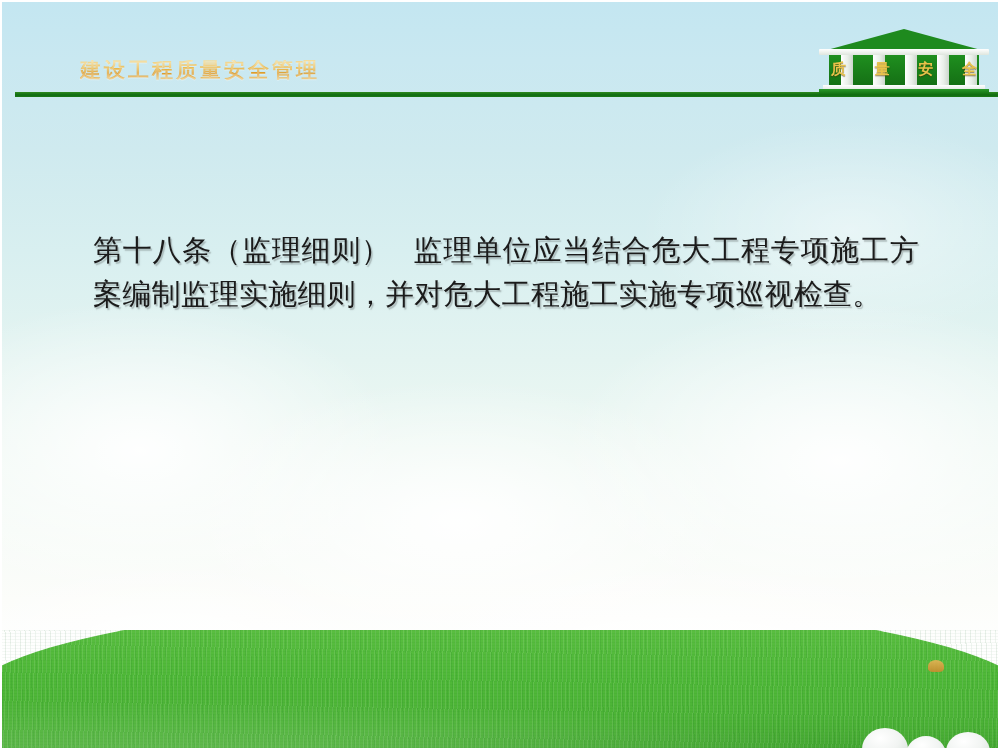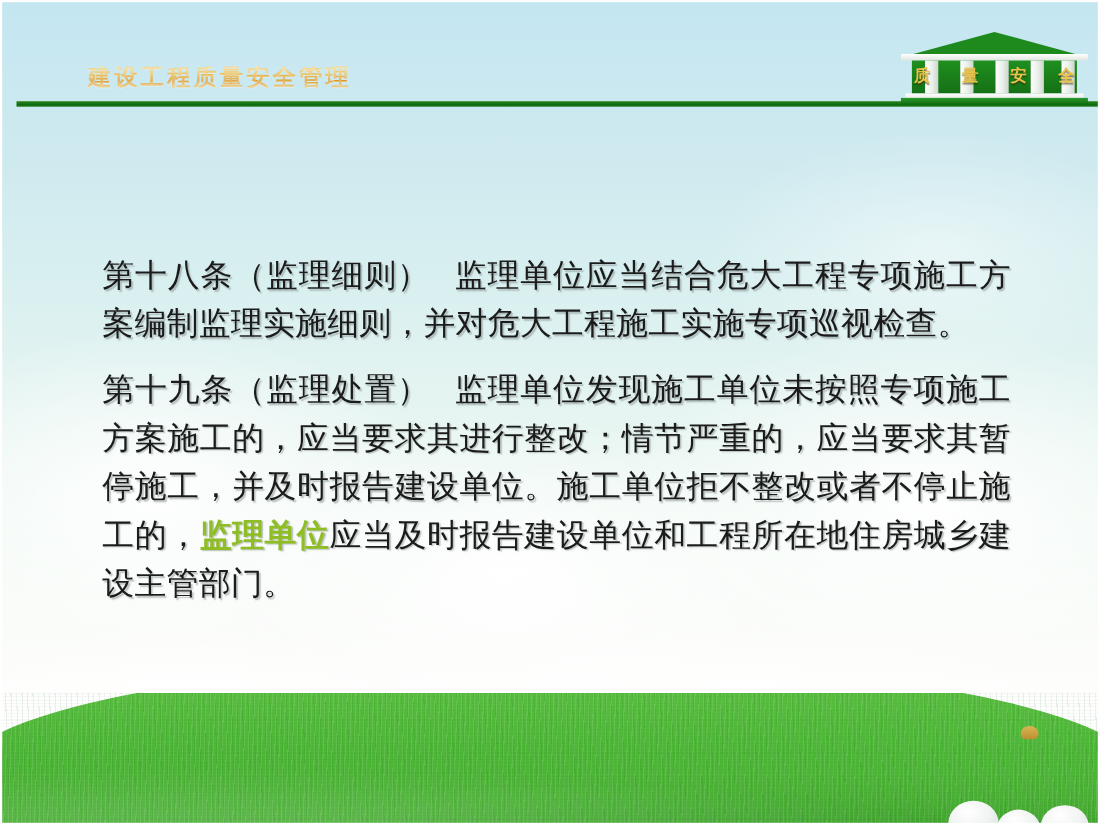--- a/index.html
+++ b/index.html
@@ -282,18 +282,17 @@
         <span>安</span>
         <span>全</span>
       </div>
     </div>
   </div>
 
   <div class="content">
 
     <p class="para"><span>第十八条（监理细则）</span><span class="gap"></span><span>监理单位应当结合危大工程专项施工方案编制监理实施细则，并对危大工程施工实施专项巡视检查。</span></p>
 
-    <p class="para"><span>第十九条（监理处置）</span><span class="gap"></span><span>监理单位发现施工单位未按照专项施工方案施工的，应当要求其进行整改；情节严重的，应当要求其暂停施工，并及时报告建设单位。施工单位拒不整改或者不停止施工的，</span><span class="hl">监理单位</span><span>应当及时报告建设单位和工程所在地住房城乡建设主管部门。</span></p>
 
   </div>
 
   <div class="frame"></div>
 </div>
 
 </body></html>

